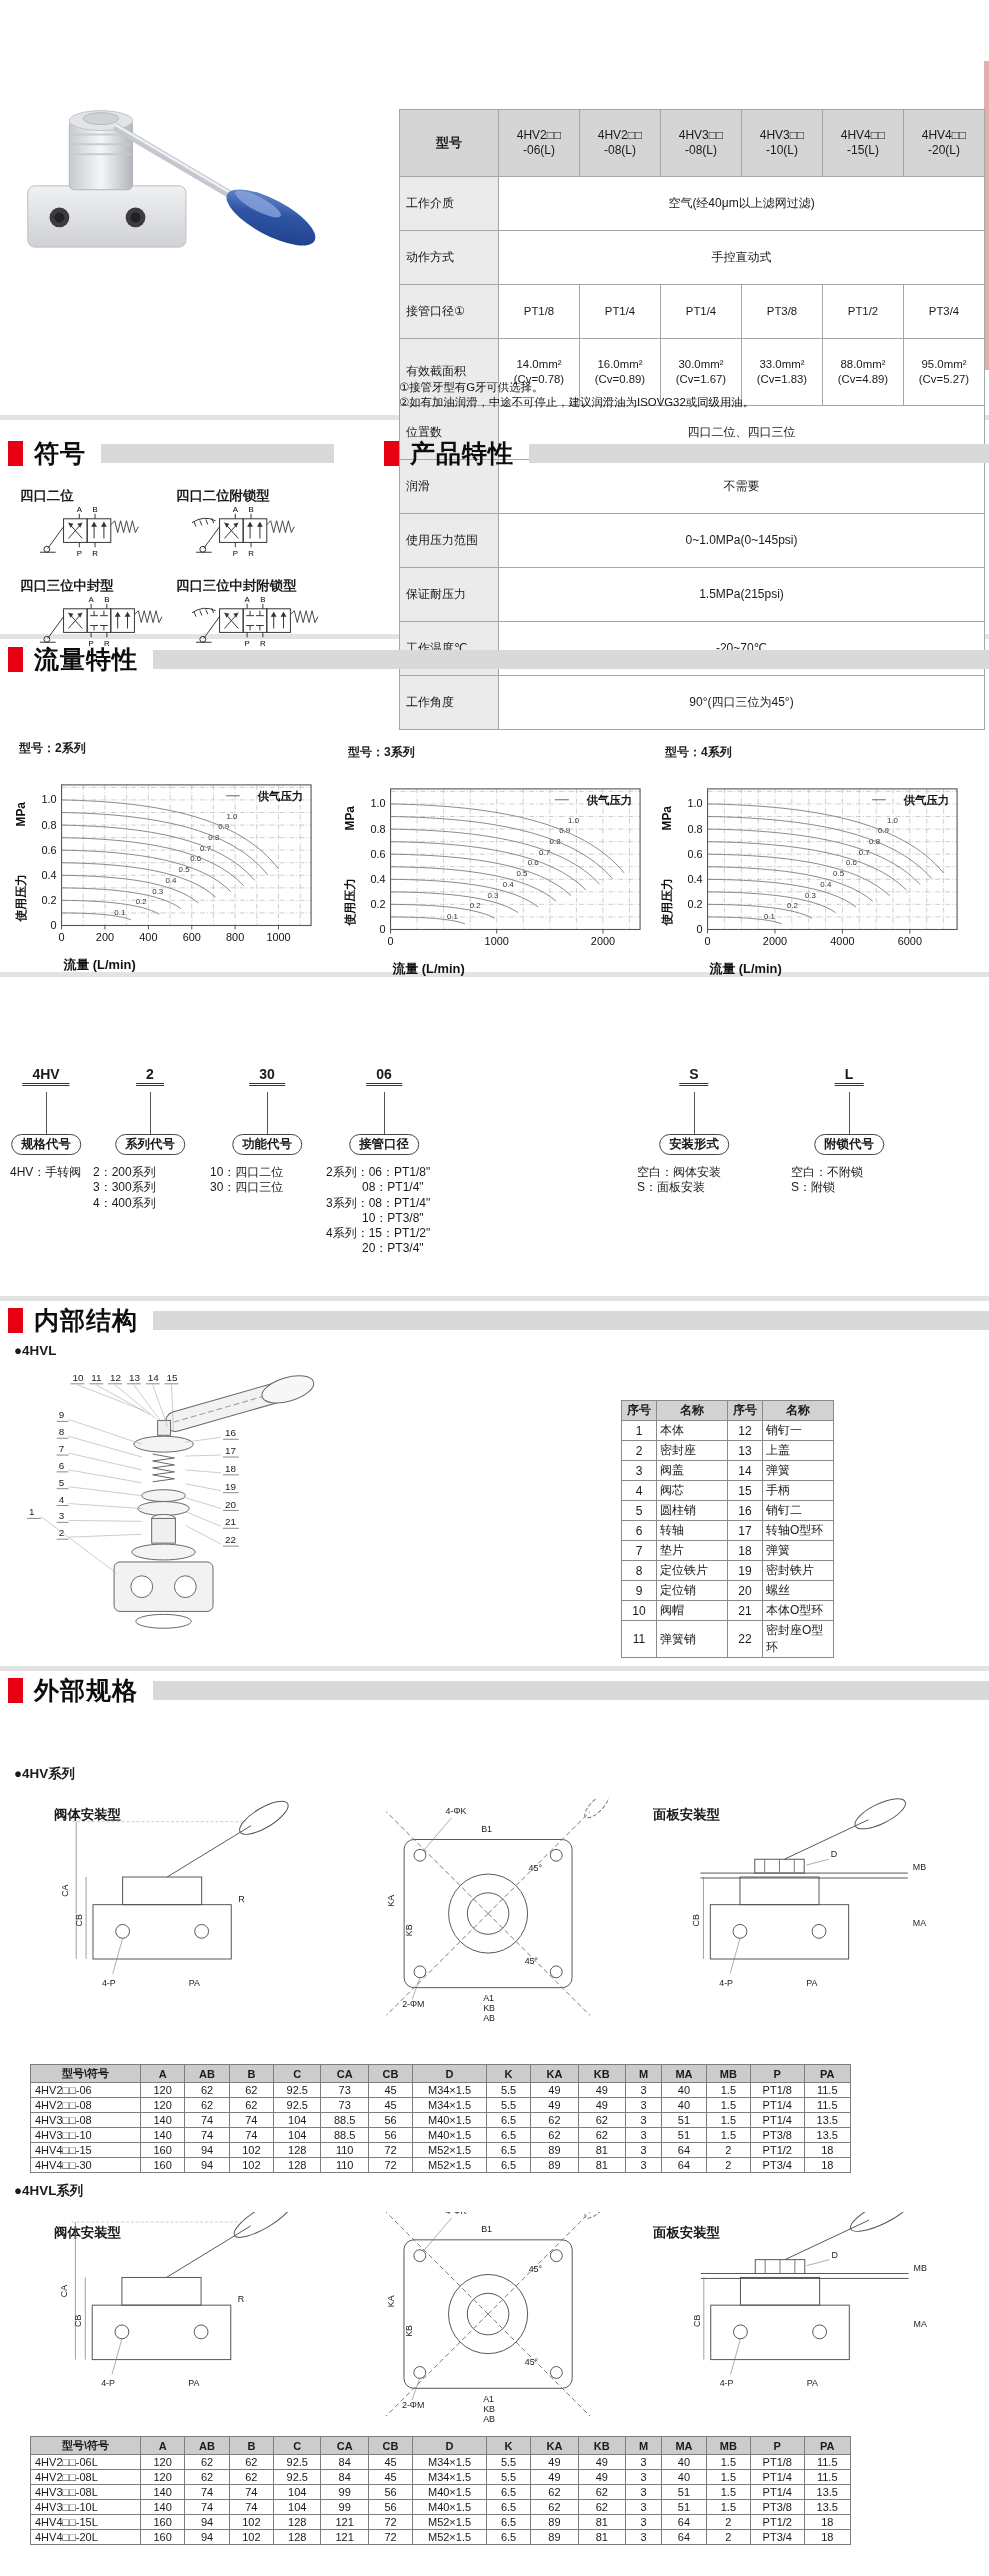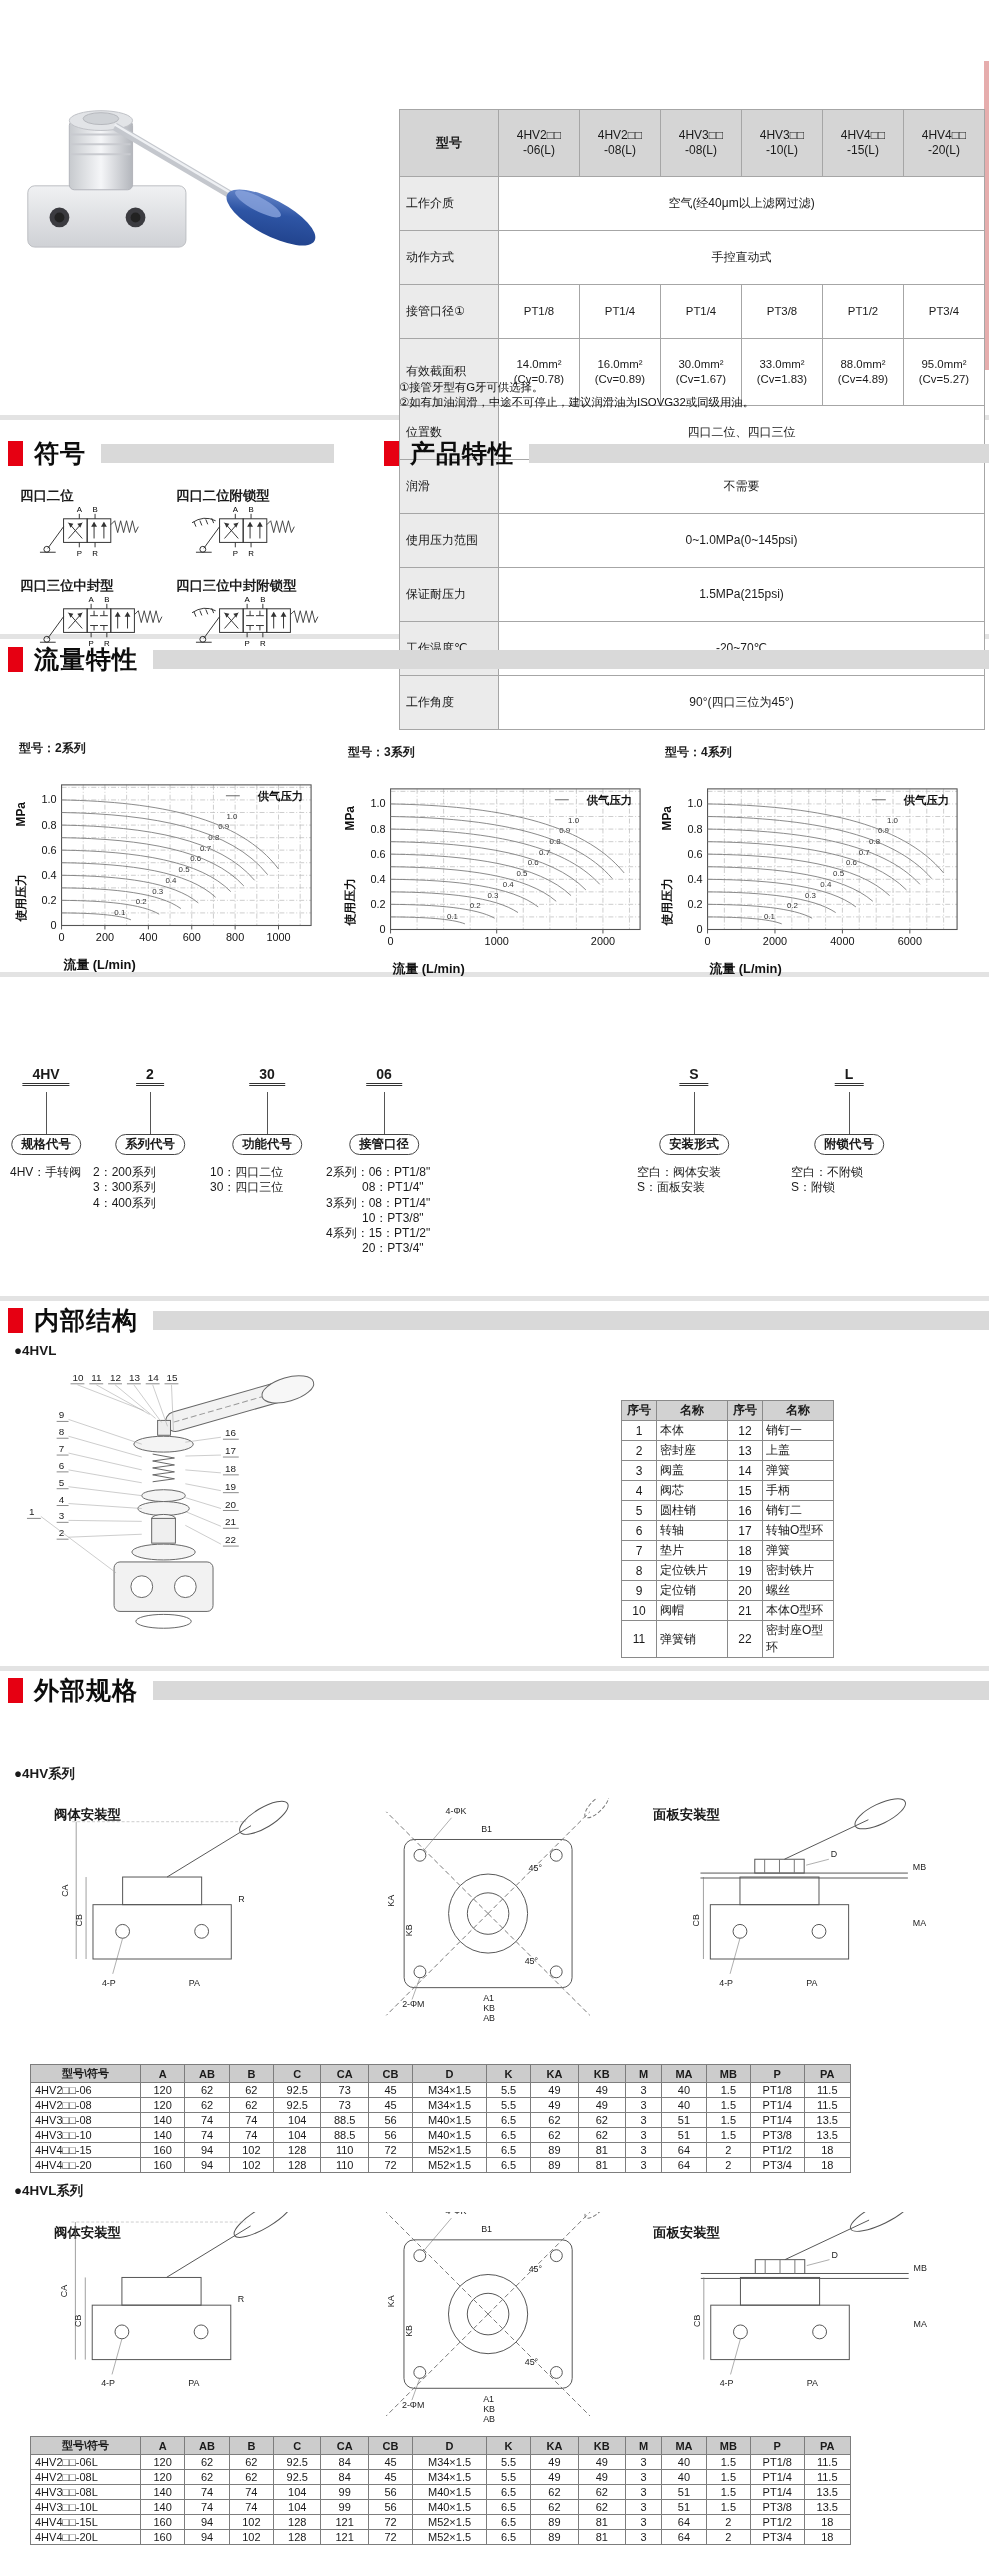--- a/index.html
+++ b/index.html
@@ -940,21 +940,21 @@
             <td>6.5</td>
             <td>89</td>
             <td>81</td>
             <td>3</td>
             <td>64</td>
             <td>2</td>
             <td>PT1/2</td>
             <td>18</td>
           </tr>
           <tr>
-            <td class="dim-model">4HV4□□-20</td>
+            <td class="dim-model">4HV4□□-30</td>
             <td>160</td>
             <td>94</td>
             <td>102</td>
             <td>128</td>
             <td>110</td>
             <td>72</td>
             <td>M52×1.5</td>
             <td>6.5</td>
             <td>89</td>
             <td>81</td>

